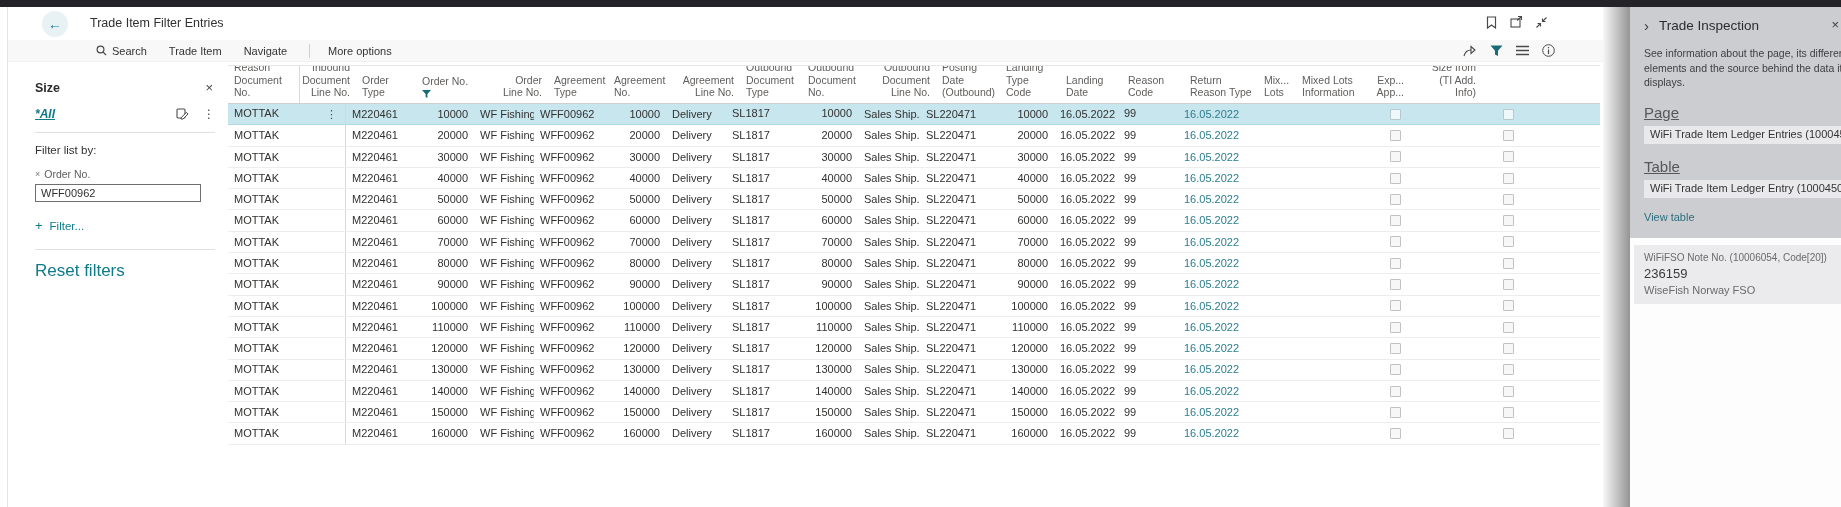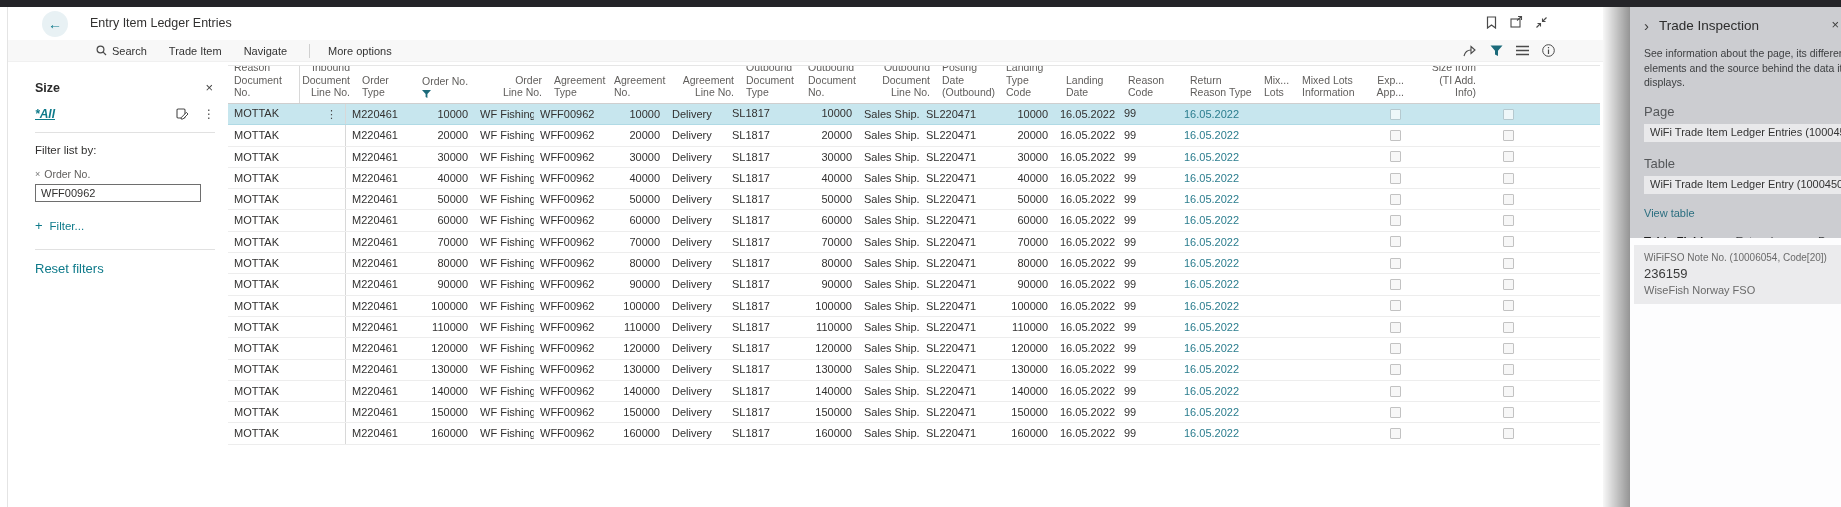--- a/index.html
+++ b/index.html
@@ -39,21 +39,21 @@
   .views-all-icons { margin-left:auto; display:flex; gap:14px; align-items:center; color:#4a4a4a; }
   .views-all-icons .ic { cursor:pointer; display:flex; }
   .v-divider { border:none; border-top:1px solid #e1e1e1; margin:11px 0; }
   .filter-list-by { font-size:11.5px; color:#323130; margin-top:2px; }
   .filter-field-row { margin-top:12px; display:flex; align-items:center; gap:4px; color:#605e5c; font-size:10.5px; }
   .filter-field-row .rm { font-size:9px; color:#777; cursor:pointer; }
   .filter-input { margin-top:4px; width:166px; height:18px; border:1px solid #6e6e6e; background:#fff;
     font-family:inherit; font-size:11px; color:#323130; padding:1px 5px; }
   .add-filter { margin-top:16px; color:#0e7a8a; font-size:11.5px; cursor:pointer; display:flex; gap:7px; align-items:center; }
   .add-filter .plus { font-size:13px; }
-  .reset-filters { color:#0e7a8a; font-size:13px; cursor:pointer; }
+  .reset-filters { color:#0e7a8a; font-size:17px; cursor:pointer; }
 
   
   .bc-table { position:absolute; left:228px; top:65px; width:1372px; border-top:1px solid #e6e6e6; }
   .thead { display:flex; align-items:stretch; border-bottom:1px solid #cfcfcf; height:38px; }
   .th { display:flex; flex-direction:column; justify-content:flex-end; padding:2px 6px 4px 6px;
     font-size:10.5px; line-height:1.2; color:#605e5c; overflow:hidden; cursor:pointer; }
   .th.right { text-align:right; align-items:flex-end; }
   .th:first-child { border-right:1px solid #d8d8d8; }
   .tr { display:flex; height:21.3px; border-bottom:1px solid #ededed; cursor:pointer; background:#fff; }
   .tr.selected { background:#c7e6ee; border-bottom-color:#b0dae5; }
@@ -71,21 +71,21 @@
   
   .panel-shadow { position:absolute; left:1603px; top:7px; width:27px; height:500px;
     background:linear-gradient(90deg, rgba(0,0,0,0.03), rgba(0,0,0,0.42)); }
   .inspect-panel { position:absolute; left:1630px; top:7px; width:211px; height:500px; background:#fdfdfe; overflow:hidden; }
   .inspect-top { background:#cccdd1; width:211px; height:231px; padding:11px 0 0 14px; position:relative; overflow:hidden; }
   .insp-head { display:flex; align-items:center; gap:10px; }
   .insp-chevron { font-size:15px; color:#3c3c3c; cursor:pointer; line-height:1; }
   .insp-title { font-size:13.5px; color:#2c2c2c; }
   .insp-close { position:absolute; right:2px; top:10px; font-size:13px; color:#3c3c3c; cursor:pointer; }
   .insp-desc { margin-top:13px; width:236px; font-size:10.5px; color:#3c3e40; line-height:1.4; }
-  .insp-label { margin-top:14px; font-size:13px; color:#55575a; }
+  .insp-label { margin-top:14px; font-size:15px; color:#55575a;text-decoration:underline; }
   .insp-chip { margin-top:5px; width:236px; height:18px; background:#e9e9eb; color:#333; font-size:11px;
     padding:2px 6px; white-space:nowrap; overflow:hidden; }
   .view-table-link { margin-top:13px; color:#2c6f80; font-size:11px; cursor:pointer; display:inline-block; }
   .insp-tabs { margin-top:14px; display:flex; align-items:center; gap:13px; }
   .insp-tab { font-size:11.5px; color:#3a3c3e; cursor:pointer; white-space:nowrap; }
   .insp-tab.active { font-weight:bold; color:#1f1f1f; }
   .tab-sep { width:1px; height:15px; background:#9b9ba0; }
   .field-card { margin:7px 0 0 4px; width:240px; background:#ebebed; padding:7px 10px 8px 10px; cursor:pointer; }
   .field-name { font-size:10px; color:#6a6a6a; white-space:nowrap; overflow:hidden; }
   .field-value { font-size:13px; color:#3a3a3a; margin-top:3px; }
@@ -96,21 +96,21 @@
 </head>
 <body>
 
 <div class="top-strip"></div>
 <div class="left-edge"></div>
 
 <div class="page-header">
   <div class="back-btn">
       <span>←</span>
     </div>
-  <div class="page-title">Entry Item Ledger Entries</div>
+  <div class="page-title">Trade Item Filter Entries</div>
   <div class="win-icons">
     <span class="ic">
       <svg width="11" height="13" viewBox="0 0 11 13">
           <path d="M1.5 1h8v11L5.5 9 1.5 12z" fill="none" stroke="#4a4a4a" stroke-width="1.2"></path>
         </svg>
     </span>
     <span class="ic">
       <svg width="13" height="12" viewBox="0 0 13 12">
           <rect x="1" y="3" width="9" height="8" fill="none" stroke="#4a4a4a" stroke-width="1.1"></rect>
           <path d="M7 4.5 11.5.5M8 .5h3.5V4" fill="none" stroke="#4a4a4a" stroke-width="1.1"></path>

